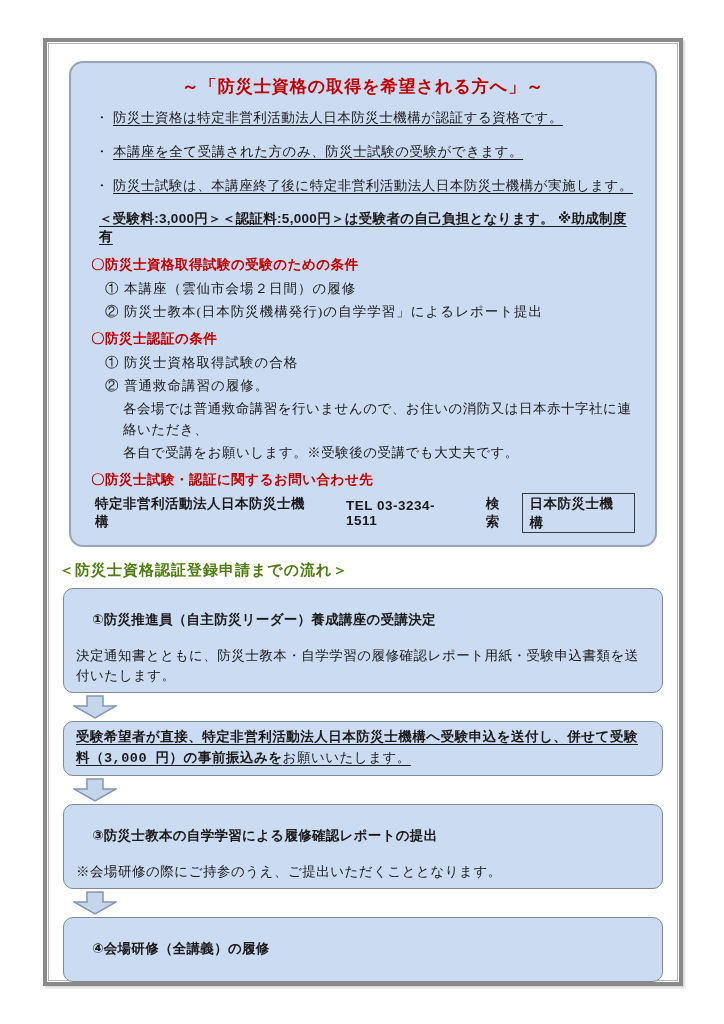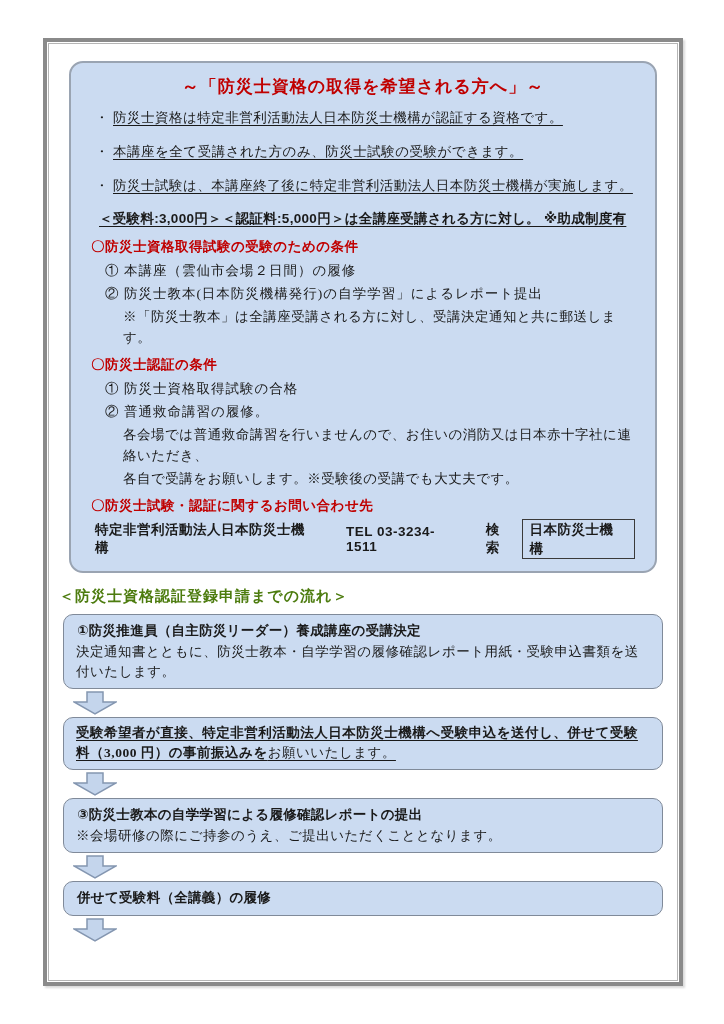--- a/index.html
+++ b/index.html
@@ -10,21 +10,21 @@
     -webkit-font-smoothing:antialiased;
   }
   .frame{
     position:absolute;left:43px;top:38px;width:640px;height:948px;
     box-sizing:border-box;
     border:4px solid #8a8a8a;
     box-shadow:inset 0 0 0 1px #ffffff, inset 0 0 0 2px #b5b5b5, 2px 2px 2px rgba(0,0,0,.15);
     background:#ffffff;
     overflow:hidden;
   }
-  .sans{font-family:Liberation Serif, serif;text-align:right;}
+  .sans{font-family:Liberation Mono, monospace;text-align:right;}
   .u{text-decoration:underline;text-underline-offset:3px;}
   .b{font-weight:bold;}
 
   
   .top-box{
     box-sizing:border-box;
     margin:19px 22px 0 22px;
     background:var(--box-blue);
     border:2px solid #9aa4b2;
     border-radius:14px;
@@ -80,21 +80,21 @@
   .flow{margin:0 16px 0 16px;}
   .step{
     box-sizing:border-box;
     background:var(--box-blue);
     border:1.5px solid #808a99;
     border-radius:10px;
     padding:5px 12px 6px 12px;
     font-size:13.5px;line-height:20px;
   }
   .step-title{
-    margin:1px;font-weight:bold;letter-spacing:.3px;
+    margin:16px;font-weight:bold;letter-spacing:.3px;
     font-family:"Liberation Sans","DejaVu Sans",sans-serif;
   }
   .step-body{margin:0 0 0 0;letter-spacing:.5px;}
   .arrow{display:block;margin:2px 0 2px 10px;}
 
   p{margin:0;}
 </style>
 </head>
 <body>
 
@@ -108,27 +108,26 @@
         <span class="dot">・</span><span class="u">防災士資格は特定非営利活動法人日本防災士機構が認証する資格です。</span>
       </li>
       <li>
         <span class="dot">・</span><span class="u">本講座を全て受講された方のみ、防災士試験の受験ができます。</span>
       </li>
       <li>
         <span class="dot">・</span><span class="u">防災士試験は、本講座終了後に特定非営利活動法人日本防災士機構が実施します。</span>
       </li>
     </ul>
 
-    <p class="fee u">＜受験料:3,000円＞＜認証料:5,000円＞は全講座受講される方に対し。 ※助成制度有</p>
+    <p class="fee u">＜受験料:3,000円＞＜認証料:5,000円＞は受験者の自己負担となります。 ※助成制度有</p>
 
     <div class="section">
       <h2 class="sec-h">〇防災士資格取得試験の受験のための条件</h2>
       <p class="item">① 本講座（雲仙市会場２日間）の履修</p>
       <p class="item">② 防災士教本(日本防災機構発行)の自学学習」によるレポート提出</p>
-      <p class="item sub">※「防災士教本」は全講座受講される方に対し、受講決定通知と共に郵送します。</p>
     </div>
 
     <div class="section">
       <h2 class="sec-h">〇防災士認証の条件</h2>
       <p class="item">① 防災士資格取得試験の合格</p>
       <p class="item">② 普通救命講習の履修。</p>
       <p class="item sub">各会場では普通救命講習を行いませんので、お住いの消防又は日本赤十字社に連絡いただき、</p>
       <p class="item sub">各自で受講をお願いします。※受験後の受講でも大丈夫です。</p>
     </div>
 
@@ -167,21 +166,21 @@
     <div class="step">
       <p class="step-title">③防災士教本の自学学習による履修確認レポートの提出</p>
       <p class="step-body">※会場研修の際にご持参のうえ、ご提出いただくこととなります。</p>
     </div>
 
     <svg class="arrow" width="44" height="24" viewBox="0 0 44 24">
       <polygon points="14,1 30,1 30,11 43,11 22,23 1,11 14,11" fill="#c4d5ec" stroke="#8496b0" stroke-width="1.5"></polygon>
     </svg>
 
     <div class="step">
-      <p class="step-title">併せて受験料（全講義）の履修</p>
+      <p class="step-title">④会場研修（全講義）の履修</p>
     </div>
 
     <svg class="arrow" width="44" height="24" viewBox="0 0 44 24">
       <polygon points="14,1 30,1 30,11 43,11 22,23 1,11 14,11" fill="#c4d5ec" stroke="#8496b0" stroke-width="1.5"></polygon>
     </svg>
 
   </div>
 </div>
 
 </body></html>

